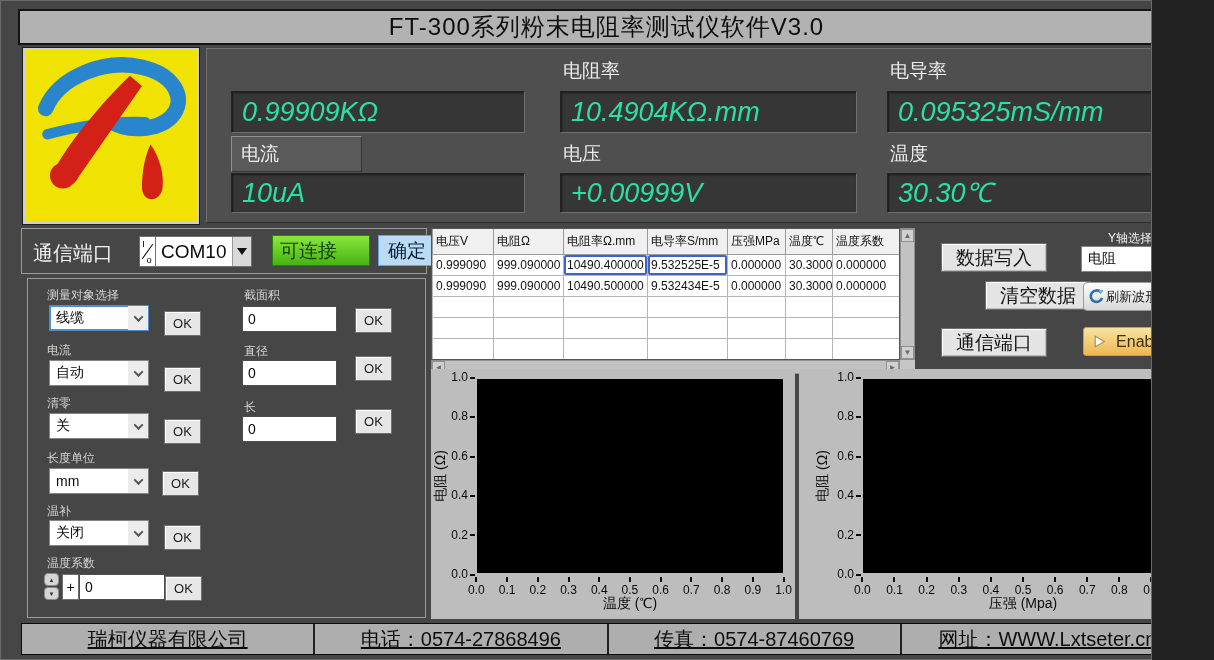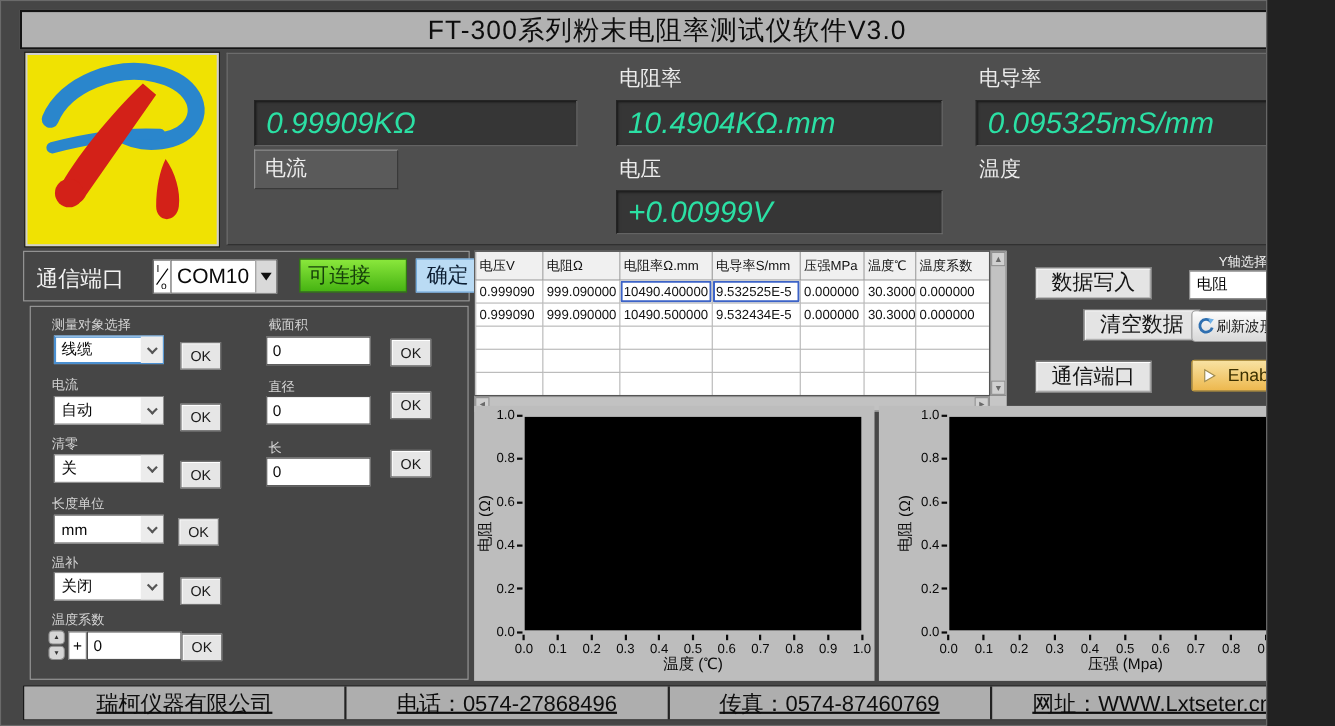--- a/index.html
+++ b/index.html
@@ -186,29 +186,31 @@
       <path d="M13,49 C32,44 52,41 70,42" fill="none" stroke="#2a86cc" stroke-width="6" stroke-linecap="round"></path>
       <path d="M61,15 L68,21 L31,74 C27,83 14,79 17,70 C24,56 44,31 61,15 Z" fill="#d32118"></path>
       <circle cx="22" cy="73" r="7.5" fill="#d32118"></circle>
       <path d="M73,55 C78,62 81,72 80,80 C79,89 68,89 68,80 C68,70 70,61 73,55 Z" fill="#d32118"></path>
     </svg>
   </div>
 
   <div class="abs panel">
     <div class="dvalue" style="left:24px;top:42px;">0.99909KΩ</div>
     <div class="dlabel-box" style="left:24px;top:87px;width:131px;">电流</div>
+    <div class="dvalue" style="left:24px;top:124px;height:40px;line-height:38px;">10uA</div>
 
     <div class="dlabel-txt" style="left:356px;top:9px;">电阻率</div>
     <div class="dvalue" style="left:353px;top:42px;width:297px;">10.4904KΩ.mm</div>
     <div class="dlabel-txt" style="left:356px;top:92px;">电压</div>
     <div class="dvalue" style="left:353px;top:124px;width:297px;height:40px;line-height:38px;">+0.00999V</div>
 
     <div class="dlabel-txt" style="left:683px;top:9px;">电导率</div>
     <div class="dvalue" style="left:680px;top:42px;width:297px;">0.095325mS/mm</div>
     <div class="dlabel-txt" style="left:683px;top:92px;">温度</div>
+    <div class="dvalue" style="left:680px;top:124px;width:297px;height:40px;line-height:38px;">30.30℃</div>
   </div>
 
   <div class="abs commbox">
     <div class="comm-label">通信端口</div>
     <div class="io-box">
       <svg viewBox="0 0 14 28">
           <text x="2" y="10" font-size="9" fill="#000">I</text>
           <line x1="2" y1="21" x2="12" y2="7" stroke="#000" stroke-width="1"></line>
           <text x="6" y="25" font-size="9" fill="#000">o</text>
         </svg>

